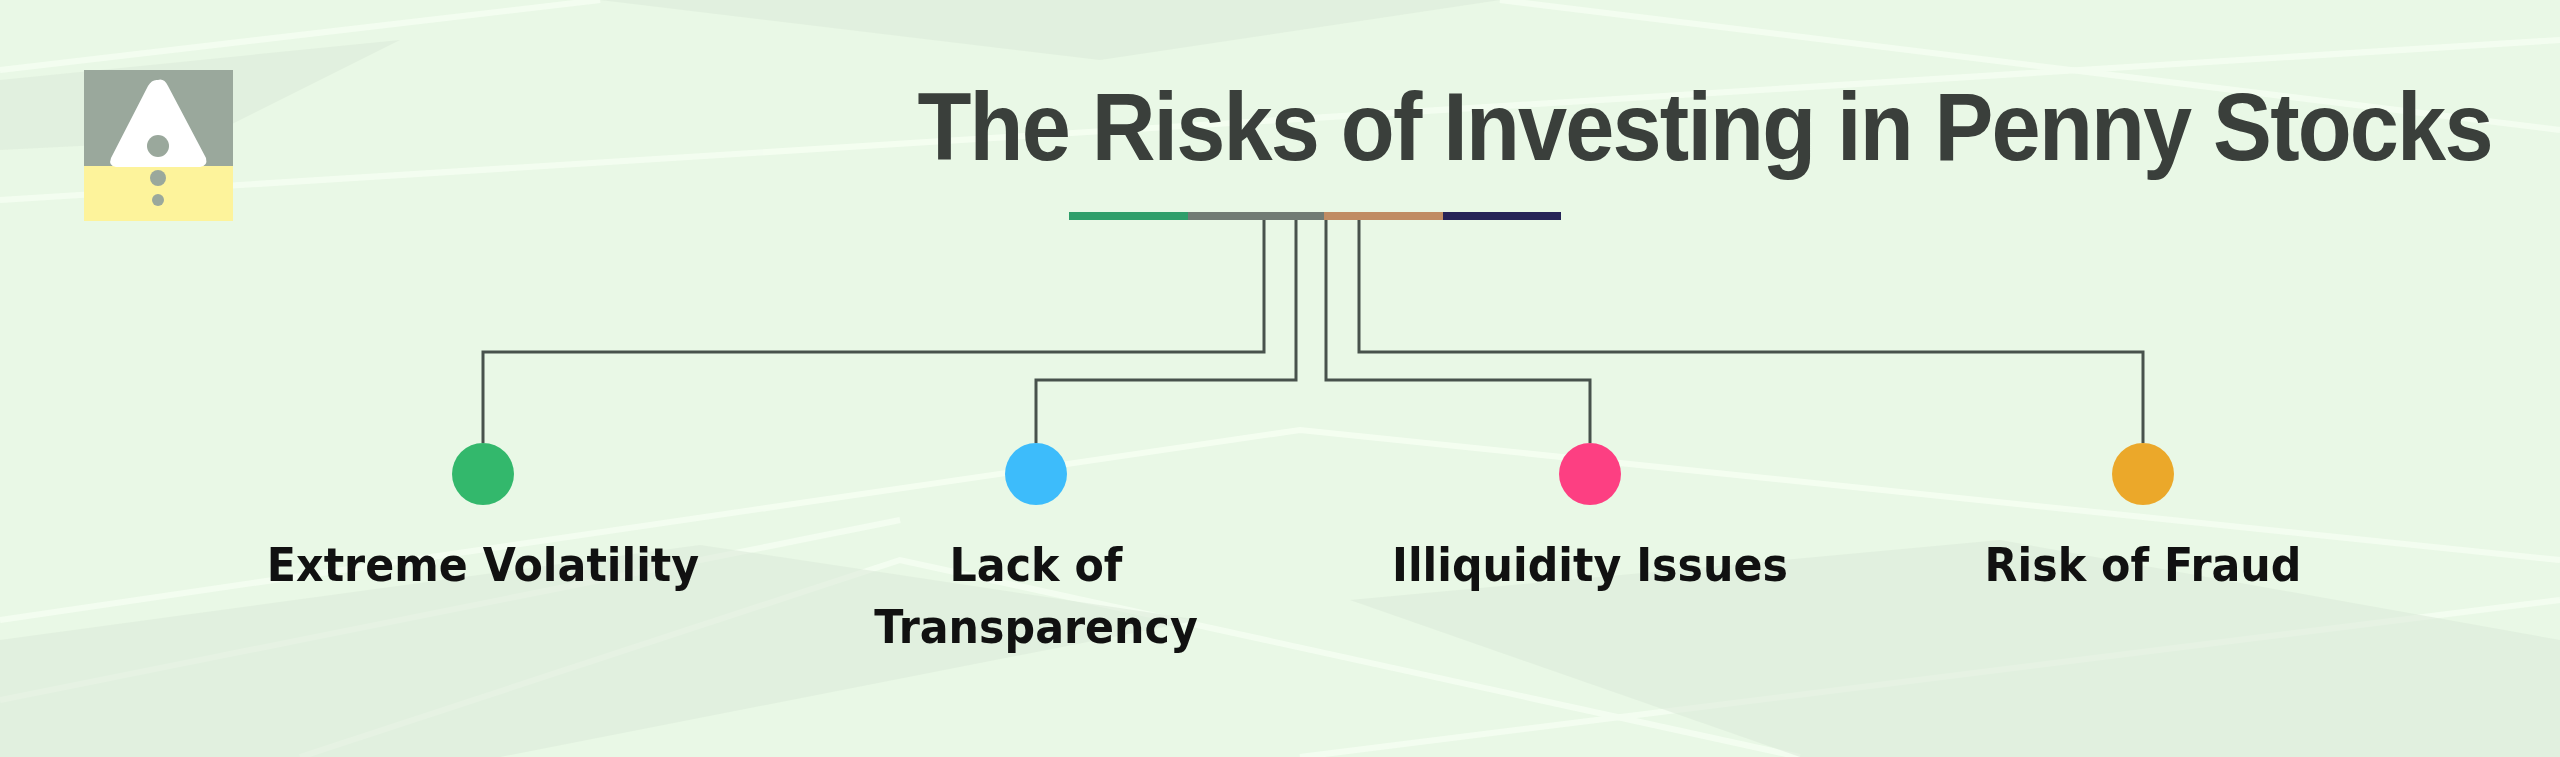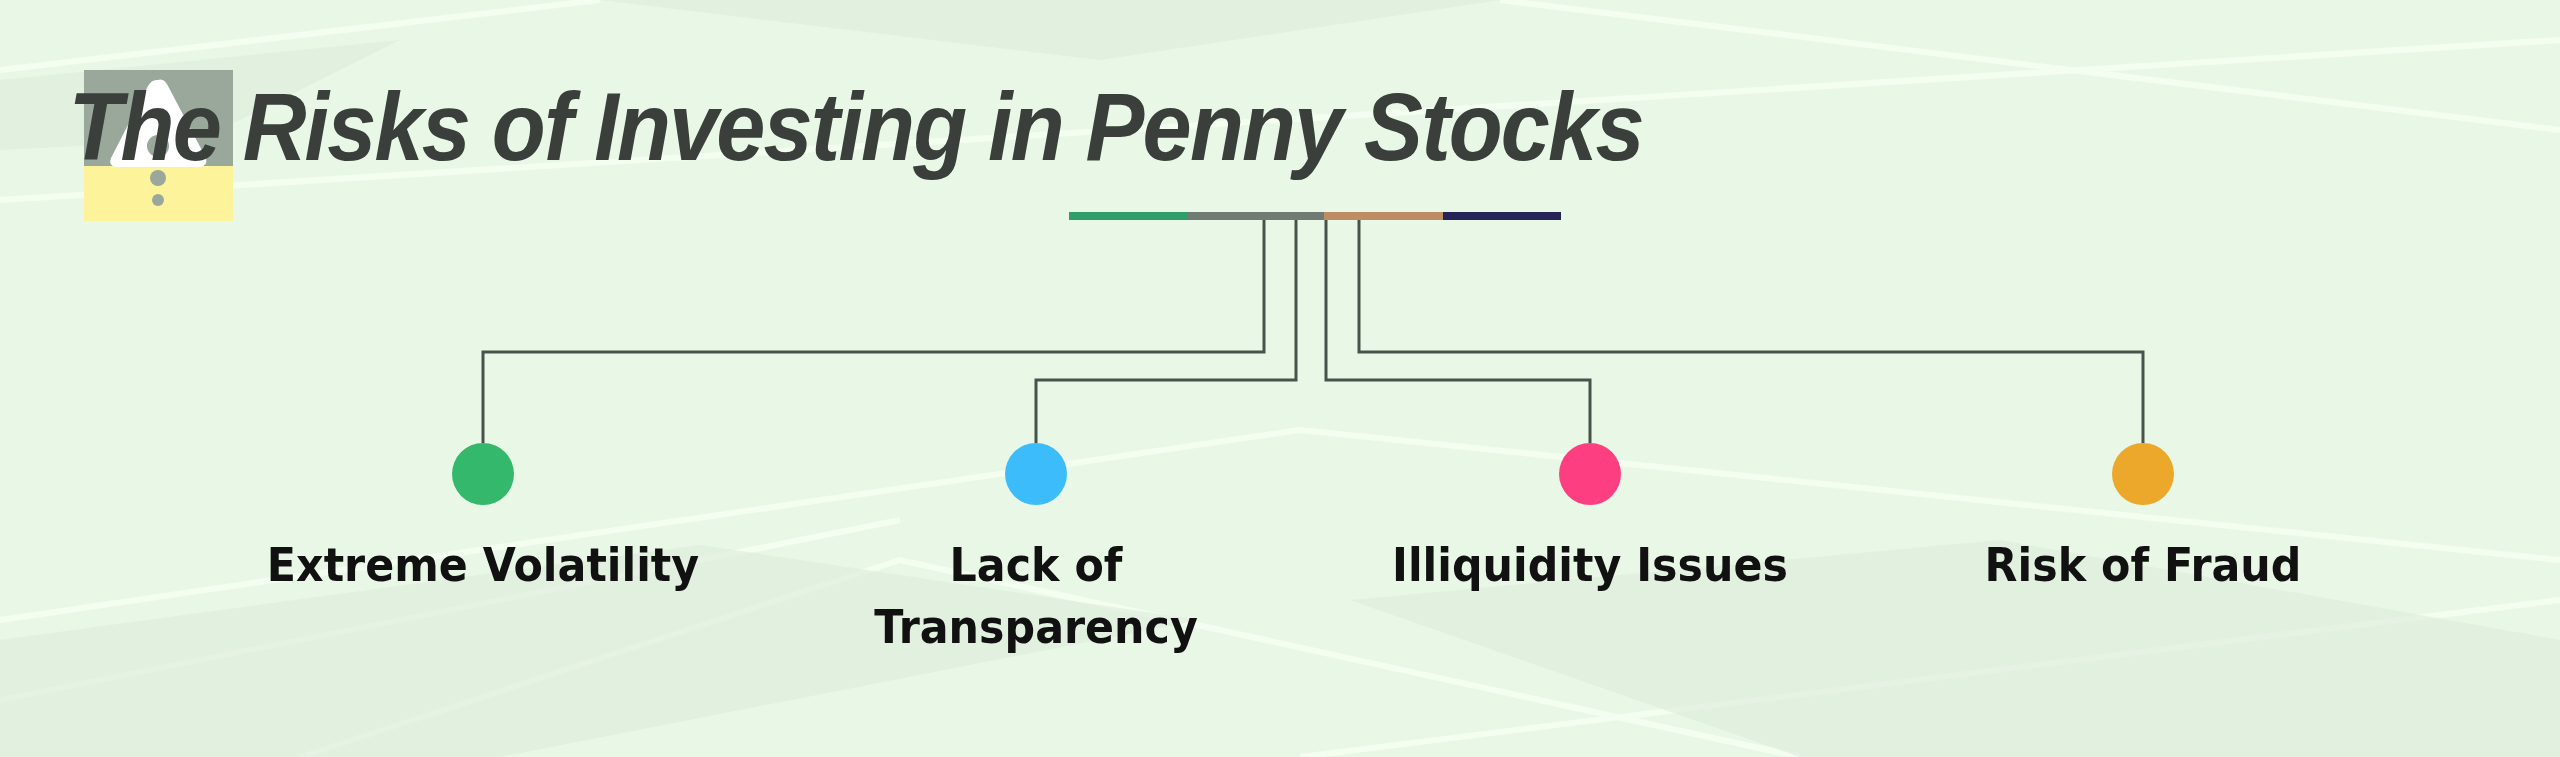--- a/index.html
+++ b/index.html
@@ -6,23 +6,23 @@
   body {
     width:2560px; height:757px; position:relative; overflow:hidden;
     background:#e9f8e6;
     font-family:"DejaVu Sans", sans-serif;
   }
   .bg { position:absolute; inset:0; }
   .logo { position:absolute; left:84px; top:70px; width:149px; height:151px; }
   .logo-top { position:absolute; left:0; top:0; width:149px; height:96px; background:#9aa89c; }
   .logo-bottom { position:absolute; left:0; top:96px; width:149px; height:55px; background:#fdf39b; }
   .title {
-    position:absolute; left:0; width:2560px; top:72px; text-align:left;
+    position:absolute; left:0; width:2560px; top:72px; text-align:right;
     font-family:"Liberation Sans", sans-serif; font-weight:bold;
-    font-size:96px; letter-spacing:-2px; color:#3a3f3b;font-style:italic;
+    font-size:96px; letter-spacing:-2px; color:#3a3f3b;
   }
   .title span { display:inline-block; transform:scaleX(0.92); }
   .diagram { position:absolute; inset:0; }
   .label {
     position:absolute; width:520px; text-align:center;
     font-family:"DejaVu Sans", sans-serif; font-weight:bold;
     font-size:46px; line-height:62px; color:#111;
     transform:translateX(-50%) scaleX(0.93);
   }
 </style>

